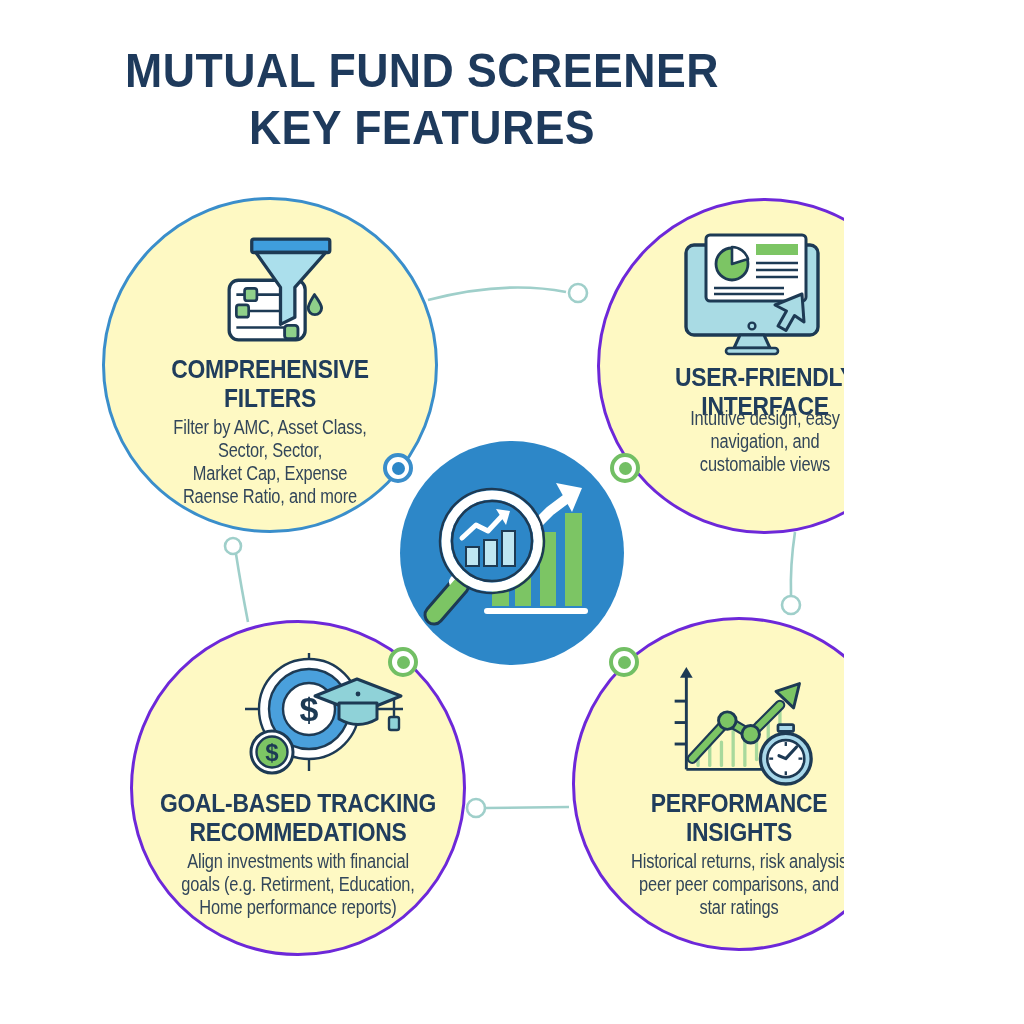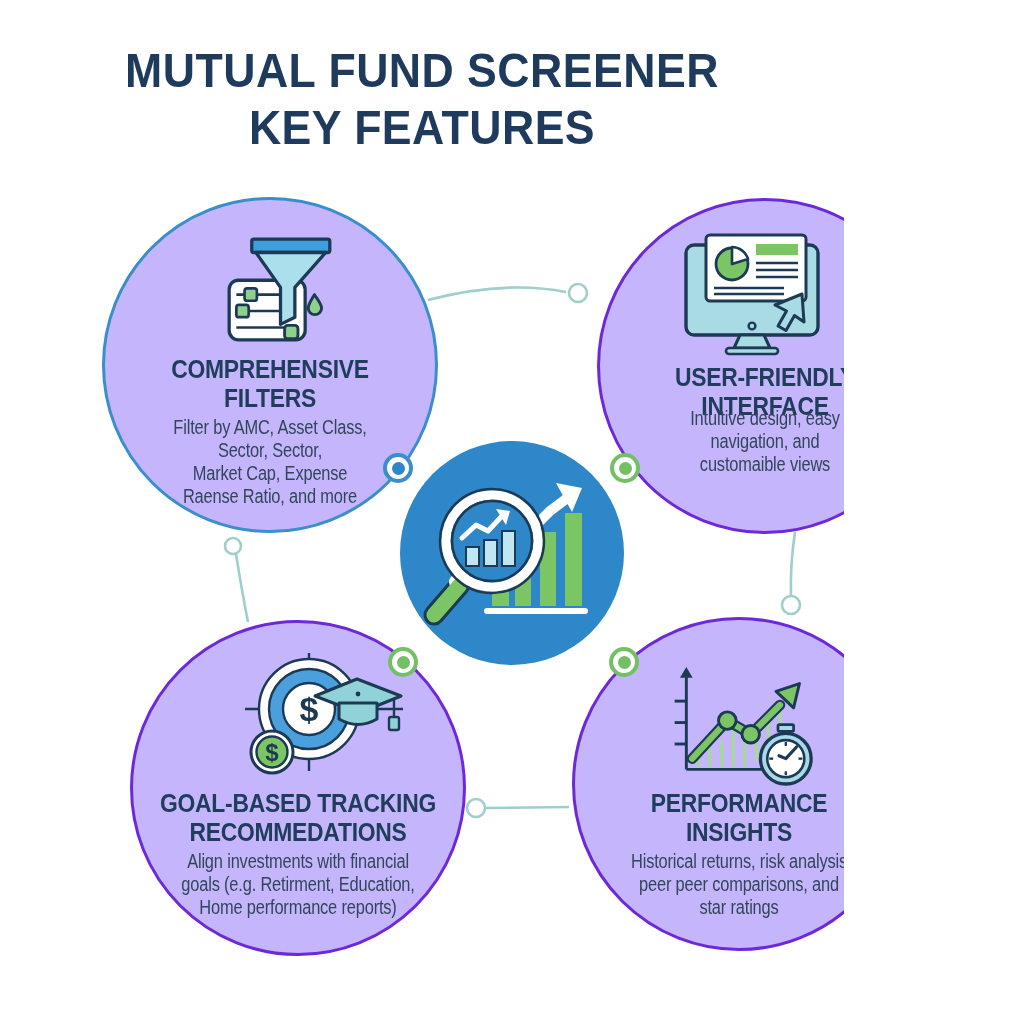--- a/index.html
+++ b/index.html
@@ -2,21 +2,21 @@
 <html><head>
 <meta charset="utf-8">
 <style>
   html,body{margin:0;padding:0;background:#fff;}
   .stage{position:relative;width:844px;height:1024px;background:#fff;overflow:hidden;
          font-family:"Liberation Sans",sans-serif;}
   .title{position:absolute;top:42px;left:0;width:100%;text-align:center;margin:0;
          font-size:48px;line-height:57px;font-weight:700;color:#1e3a5c;
          white-space:pre-line;letter-spacing:.5px;transform:scaleX(.93);}
   .connectors{position:absolute;left:0;top:0;z-index:0;}
-  .fcircle{position:absolute;border-radius:50%;background:#c4b5fd;box-sizing:border-box;z-index:1;}
+  .fcircle{position:absolute;border-radius:50%;background:#fef9c3;box-sizing:border-box;z-index:1;}
   .fcircle.blue{border:3px solid #3a8ecb;}
   .fcircle.green{border:3px solid #6d28d9;text-decoration:underline;}
   .c-tl{left:102px;top:197px;width:336px;height:336px;}
   .c-tr{left:597px;top:198px;width:336px;height:336px;}
   .c-bl{left:130px;top:620px;width:336px;height:336px;}
   .c-br{left:572px;top:617px;width:334px;height:334px;}
   .icon{position:absolute;}
   .heading{position:absolute;left:0;width:100%;text-align:center;
            font-weight:700;font-size:26px;line-height:29px;color:#203d5c;
            white-space:pre-line;letter-spacing:-.3px;transform:scaleX(.88);}

